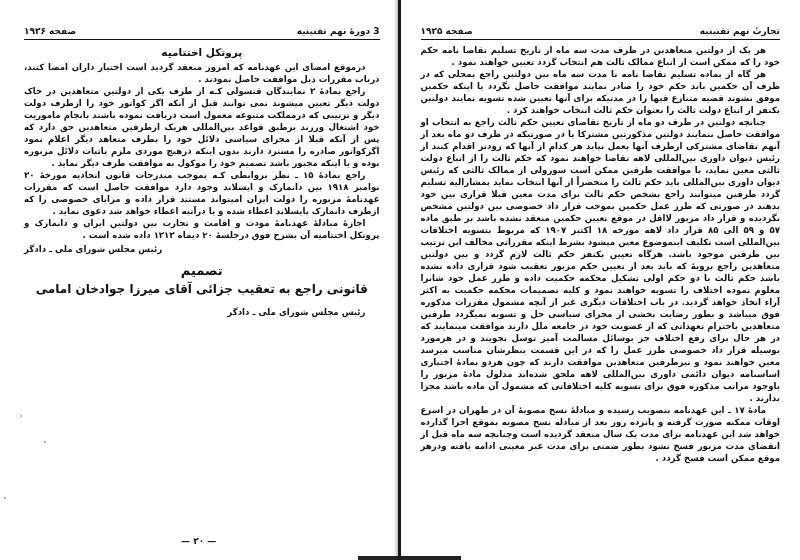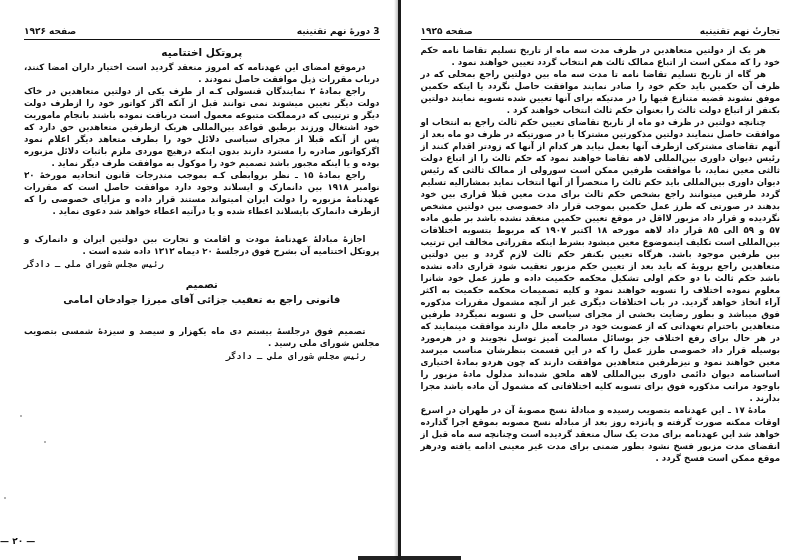--- a/index.html
+++ b/index.html
@@ -35,33 +35,33 @@
   }
   .title {
     text-align: center; font-weight: bold; font-size: 10.5px; margin: 6px 0 3px;
   }
   .para {
     font-size: 8.6px; line-height: 12px; text-align: justify;
     margin: 0; text-indent: 14px; font-weight: bold; letter-spacing: -0.1px;
   }
   .sig-row {
     display: flex; justify-content: flex-start;
-    font-size: 8.6px; line-height: 16px; font-weight: bold; margin-top: 16px;
+    font-size: 8.6px; line-height: 16px; font-weight: bold;
   }
   .sig {
-    font-size: 8.6px; line-height: 16px; font-weight: bold; padding-right: 14px; font-family: Liberation Mono, monospace;
+    font-size: 8.6px; line-height: 16px; font-weight: bold; padding-right: 14px;
   }
   .subhead {
-    text-align: center; font-weight: bold; font-size: 10px; margin: 6px 0 4px;
+    text-align: center; font-weight: bold; font-size: 13px; margin: 6px 0 4px;
   }
   .subtitle {
-    text-align: center; font-weight: bold; font-size: 10px; margin: 4px 0 20px;
+    text-align: center; font-weight: bold; font-size: 12px; margin: 4px 0 8px;
   }
   .folio {
-    position: absolute; bottom: 14px; left: 0; right: 0; text-align: left;
+    position: absolute; bottom: 14px; left: 0; right: 0; text-align: center;
     font-size: 9px; font-weight: bold; direction: ltr;
   }
   .speck { position: absolute; width: 2px; height: 2px; background: #999; border-radius: 1px; }
 </style>
 </head>
 <body>
 
 <div class="spread">
 
   <div class="page page-left">
@@ -72,38 +72,37 @@
     <div class="title">پروتکل اختتامیه</div>
     <p class="para">درموقع امضای این عهدنامه که امروز منعقد گردید است اختیار داران امضا کنند، درباب مقررات ذیل موافقت حاصل نمودند .</p>
     <p class="para">راجع بمادهٔ ۳ نمایندگان قنسولی کـه از طرف یکی از دولتین متعاهدین در خاک دولت دیگر تعیین میشوند نمی توانند قبل از آنکه اگز کواتور خود را ازطرف دولت دیگر و ترتیبی که درمملکت متبوعه معمول است دریافت نموده باشند بانجام ماموریت خود اشتغال ورزند برطبق قواعد بین‌المللی هریک ازطرفین متعاهدین حق دارد که پس از آنکه قبلا از مجرای سیاسی دلائل خود را بطرف متعاهد دیگر اعلام نمود اگزکواتور صادره را مسترد دارند بدون اینکه درهیچ موردی ملزم باثبات دلائل مزبوره بوده و یا اینکه مجبور باشد تصمیم خود را موکول به موافقت طرف دیگر نماید .</p>
     <p class="para">راجع بمادهٔ ۱۵ ـ نظر بروابطی کـه بموجب مندرجات قانون اتحادیه مورخهٔ ۳۰ نوامبر ۱۹۱۸ بین دانمارک و ایسلاند وجود دارد موافقت حاصل است که مقررات عهدنامهٔ مزبوره را دولت ایران امیتواند مستند قرار داده و مزایای خصوصی را که ازطرف دانمارک بایسلاند اعطاء شده و یا درآتیه اعطاء خواهد شد دعوی نماید .</p>
     <div class="sig-row">
       <p class="para" style="flex:1">اجازهٔ مبادلهٔ عهدنامهٔ مودت و اقامت و تجارت بین دولتین ایران و دانمارک و پروتکل اختتامیه آن بشرح فوق درجلسهٔ ۲۰ دیماه ۱۳۱۳ داده شده است .</p>
     </div>
     <div class="sig" style="text-align:left; direction:rtl;">رئیس مجلس شورای ملی ـ دادگر</div>
     <div class="subhead">تصمیم</div>
     <div class="subtitle">قانونی راجع به تعقیب جزائی آقای میرزا جوادخان امامی</div>
-    <p class="para">تصمیم فوق درجلسهٔ بیستم دی ماه یکهزار و سیصد و سیزدهٔ شمسی بتصویب مجلس شورای ملی رسید .</p>
     <div class="sig">رئیس مجلس شورای ملی ـ دادگر</div>
     <div class="folio">— ۲۰ —</div>
     <div class="page-bottom-shadow" style="right:0; width:40px;"></div>
     <span class="speck" style="left:20px; top:415px;"></span>
     <span class="speck" style="left:44px; top:441px;"></span>
     <span class="speck" style="left:4px; top:497px;"></span>
   </div>
 
   <div class="spine"></div>
 
   <div class="page page-right">
     <div class="header">
       <span>تجارتٔ نهم تقنینیه</span>
       <span>صفحه ۱۹۲۵</span>
     </div>
     <div style="height:4px"></div>
     <p class="para">هر یک از دولتین متعاهدین در ظرف مدت سه ماه از تاریخ تسلیم تقاضا نامه حکم خود را که ممکن است از اتباع ممالک ثالث هم انتخاب گردد تعیین خواهند نمود .</p>
-    <p class="para">هر گاه از تاریخ تسلیم تقاضا نامه تا مدت سه ماه بین دولتین راجع بمحلی که در ظرف آن حکمین باید حکم خود را صادر نمایند موافقت حاصل نگردد یا اینکه حکمین موفق نشوند قضیه متنازع فیها را در مدتیکه برای آنها تعیین شده تسویه نمایند دولتین بکنفر از اتباع دولت ثالث را بعنوان حکم ثالث انتخاب خواهند کرد .</p>
+    <p class="para">هر گاه از بماده تسلیم تقاضا نامه تا مدت سه ماه بین دولتین راجع بمحلی که در ظرف آن حکمین باید حکم خود را صادر نمایند موافقت حاصل نگردد یا اینکه حکمین موفق نشوند قضیه متنازع فیها را در مدتیکه برای آنها تعیین شده تسویه نمایند دولتین بکنفر از اتباع دولت ثالث را بعنوان حکم ثالث انتخاب خواهند کرد .</p>
     <p class="para">چنانچه دولتین در ظرف دو ماه از تاریخ تقاضای تعیین حکم ثالث راجع به انتخاب او موافقت حاصل ننمایند دولتین مذکورتین مشترکا یا در صورتیکه در ظرف دو ماه بعد از آنهم تقاضای مشترکی ازطرف آنها بعمل نیاید هر کدام از آنها که زودتر اقدام کنند از رئیس دیوان داوری بین‌المللی لاهه تقاضا خواهند نمود که حکم ثالث را از اتباع دولت ثالثی معین نماید، با موافقت طرفین ممکن است سورولی از ممالک ثالثی که رئیس دیوان داوری بین‌المللی باید حکم ثالث را منحصراً از آنها انتخاب نماید بمشارالیه تسلیم گردد طرفین میتوانند راجع بشخص حکم ثالث برای مدت معین قبلا قراری بین خود بدهند در صورتی که طرز عمل حکمین بموجب قرار داد خصوصی بین دولتین مشخص نگردیده و قرار داد مزبور لااقل در موقع تعیین حکمین منعقد نشده باشد بر طبق ماده ۵۷ و ۵۹ الی ۸۵ قرار داد لاهه مورخه ۱۸ اکتبر ۱۹۰۷ که مربوط بتسویه اختلافات بین‌المللی است تکلیف اینموضوع معین میشود بشرط اینکه مقرراتی مخالف این ترتیب بین طرفین موجود باشد. هرگاه تعیین بکنفر حکم ثالث لازم گردد و بین دولتین متعاهدین راجع برویهٔ که باید بعد از تعیین حکم مزبور تعقیب شود قراری داده نشده باشد حکم ثالث با دو حکم اولی تشکیل محکمه حکمیت داده و طرز عمل خود شانرا معلوم نموده اختلاف را تسویه خواهند نمود و کلیه تصمیمات محکمه حکمیت به اکثر آراء اتخاذ خواهد گردید. در باب اختلافات دیگری غیر از آنچه مشمول مقررات مذکوره فوق میباشد و بطور رضایت بخشی از مجرای سیاسی حل و تسویه نمیگردد طرفین متعاهدین باحترام تعهداتی که از عضویت خود در جامعه ملل دارند موافقت مینمایند که در هر حال برای رفع اختلاف جز بوسائل مسالمت آمیز توسل نجویند و در هرمورد بوسیله قرار داد خصوصی طرز عمل را که در این قسمت بنظرشان مناسب میرسد معین خواهند نمود و نیزطرفین متعاهدین موافقت دارند که چون هردو بمادهٔ اختیاری اساسنامه دیوان دائمی داوری بین‌المللی لاهه ملحق شده‌اند مدلول مادهٔ مزبور را باوجود مراتب مذکوره فوق برای تسویه کلیه اختلافاتی که مشمول آن ماده باشد مجرا بدارند .</p>
     <p class="para">مادهٔ ۱۷ ـ این عهدنامه بتصویب رسیده و مبادلهٔ نسخ مصوبهٔ آن در طهران در اسرع اوقات ممکنه صورت گرفته و پانزده روز بعد از مبادله نسخ مصوبه بموقع اجرا گذارده خواهد شد این عهدنامه برای مدت یک سال منعقد گردیده است وچنانچه سه ماه قبل از انقضای مدت مزبور فسخ نشود بطور ضمنی برای مدت غیر معینی ادامه یافته ودرهر موقع ممکن است فسخ گردد .</p>
 
     <div class="page-bottom-shadow" style="left:0; width:60px;"></div>
   </div>
 
 </div>
 
 </body></html>

